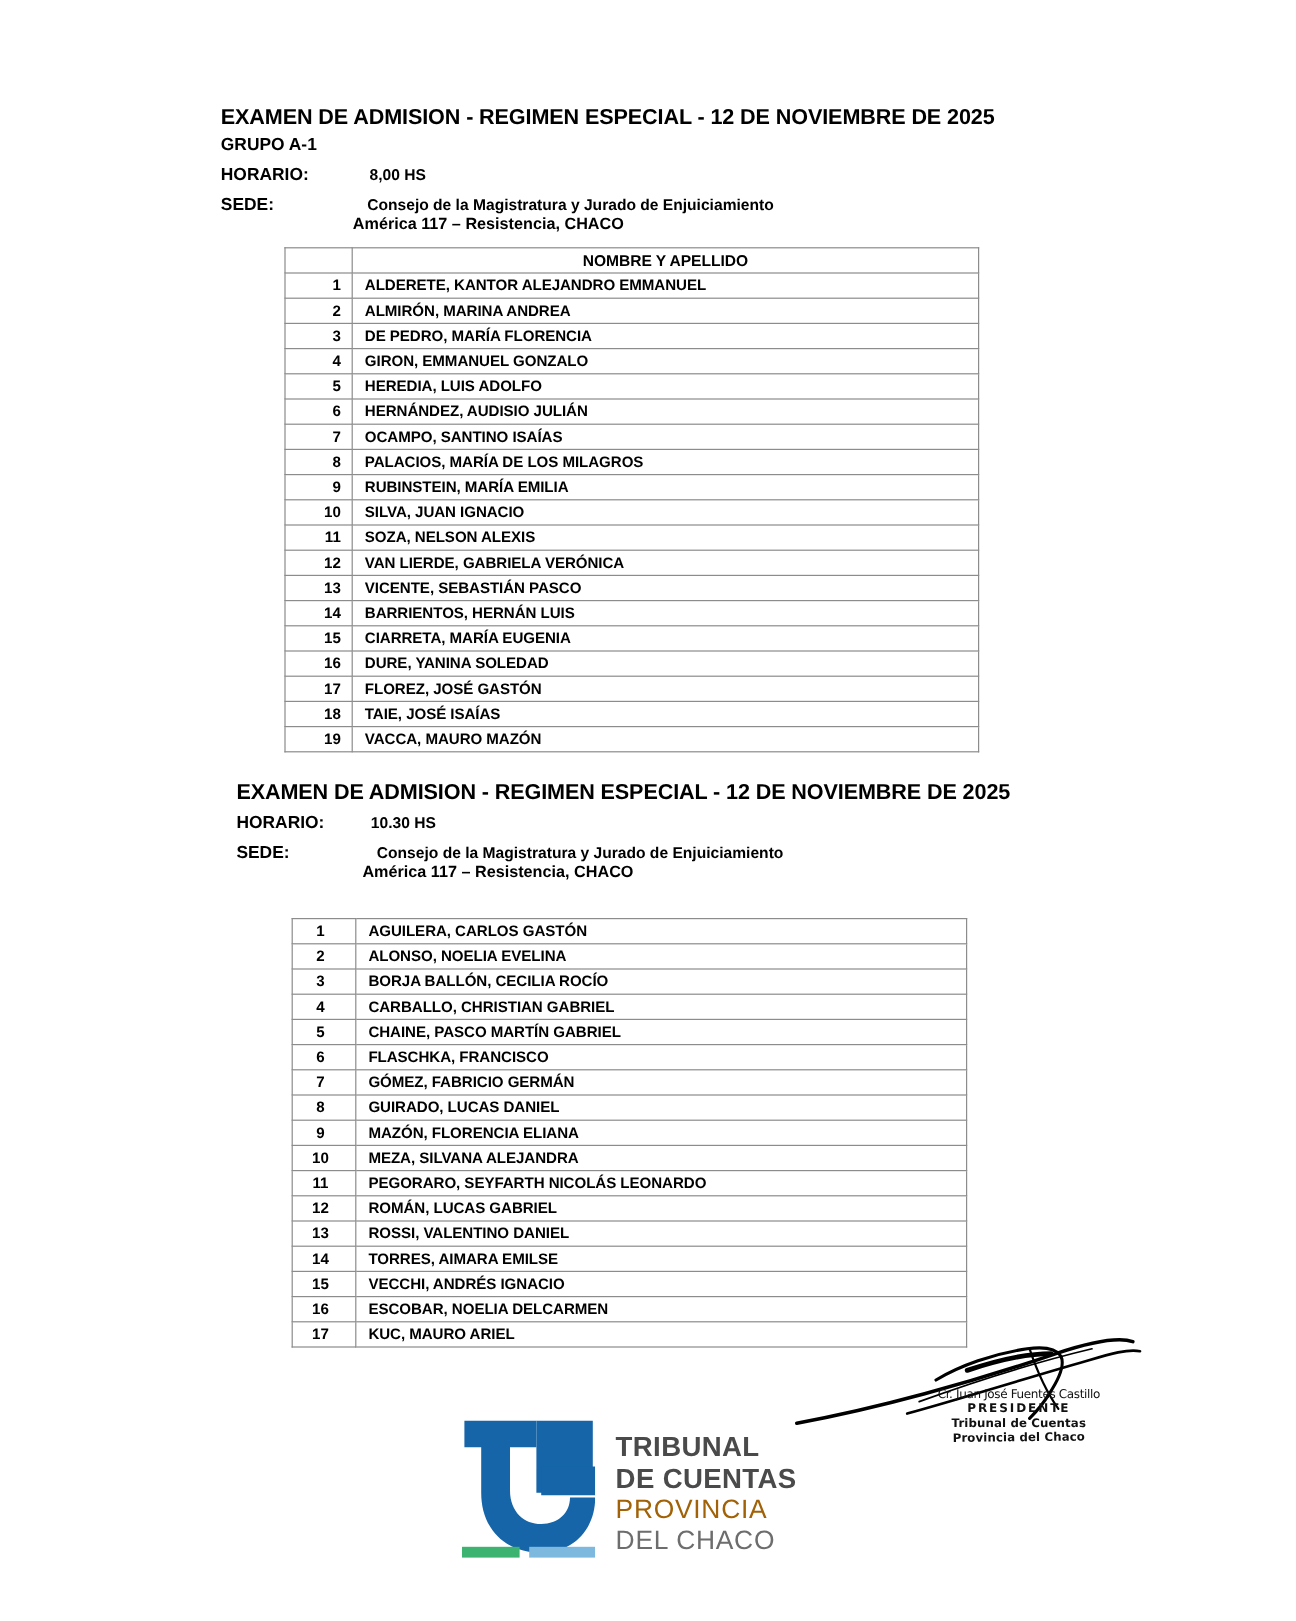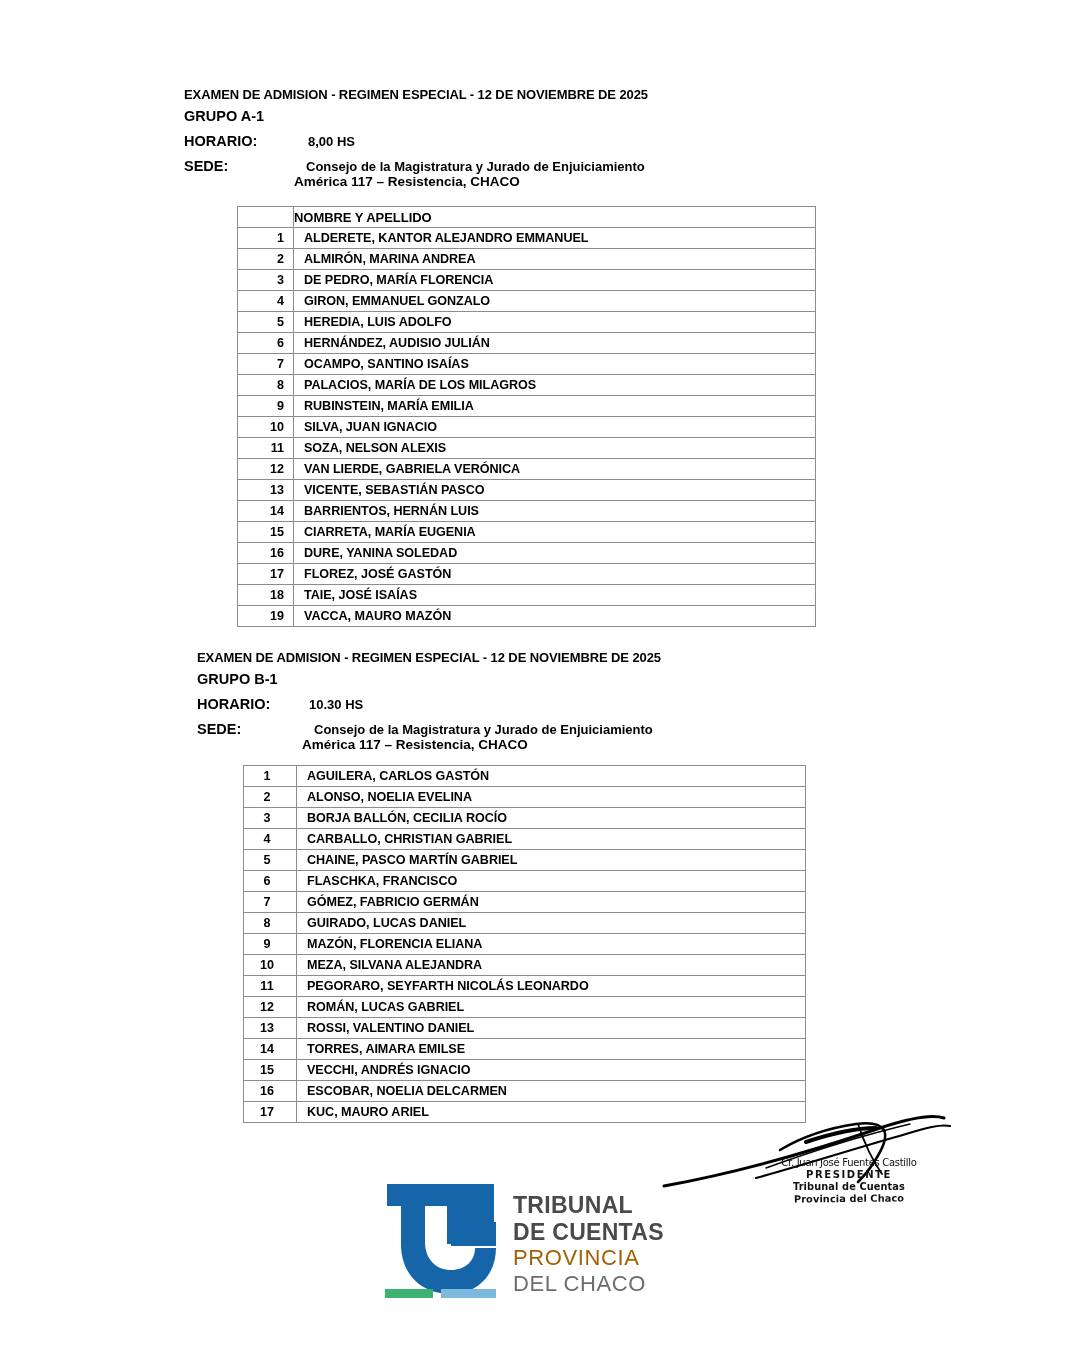--- a/index.html
+++ b/index.html
@@ -18,21 +18,21 @@
 
   .page { position: absolute; inset: 0; }
 
   
   .head-block { position: absolute; }
   .head-line {
     font-weight: bold;
     white-space: nowrap;
     line-height: 1.0;
   }
-  .title-line { font-size: 13px; letter-spacing: -0.1px; }
+  .title-line { font-size: 18px; letter-spacing: -0.1px; }
   .group-line { font-size: 14.5px; margin-top: 8px; }
 
   .kv-row {
     display: flex;
     align-items: baseline;
     margin-top: 9px;
     white-space: nowrap;
   }
   .kv-label {
     font-weight: bold;
@@ -70,20 +70,21 @@
     width: 46px;
     text-align: center;
     padding-right: 6px;
   }
   .roster .col-name {
     text-align: left;
     padding-left: 10px;
     letter-spacing: -0.05px;
   }
   .roster thead th.col-name {
+    text-align: center;
     padding-left: 0;
     font-size: 13px;
   }
 
   #table-a1 { left: 237px; top: 206px; width: 579px; }
   #table-a1 .col-num { text-align: right; padding-right: 9px; }
   #table-b1 { left: 243px; top: 765px; width: 563px; }
 
   
   .logo-wrap {
@@ -256,21 +257,20 @@
         </tr>
         <tr>
           <td class="col-num">19</td>
           <td class="col-name">VACCA, MAURO MAZÓN</td>
         </tr>
       </tbody>
   </table>
 
   <div class="head-block" style="left:197px; top:651px;">
     <div class="head-line title-line">EXAMEN DE ADMISION - REGIMEN ESPECIAL - 12 DE NOVIEMBRE DE 2025</div>
-    <div class="head-line group-line">GRUPO B-1</div>
     <div class="kv-row">
       <span class="kv-label" style="width:100px;">HORARIO:</span>
       <span class="kv-value">10.30 HS</span>
     </div>
     <div class="kv-row">
       <span class="kv-label" style="width:105px;">SEDE:</span>
       <span class="kv-value">Consejo de la Magistratura y Jurado de Enjuiciamiento</span>
     </div>
     <div class="kv-sub" style="margin-left:105px;">América 117 –   Resistencia, CHACO</div>
   </div>

